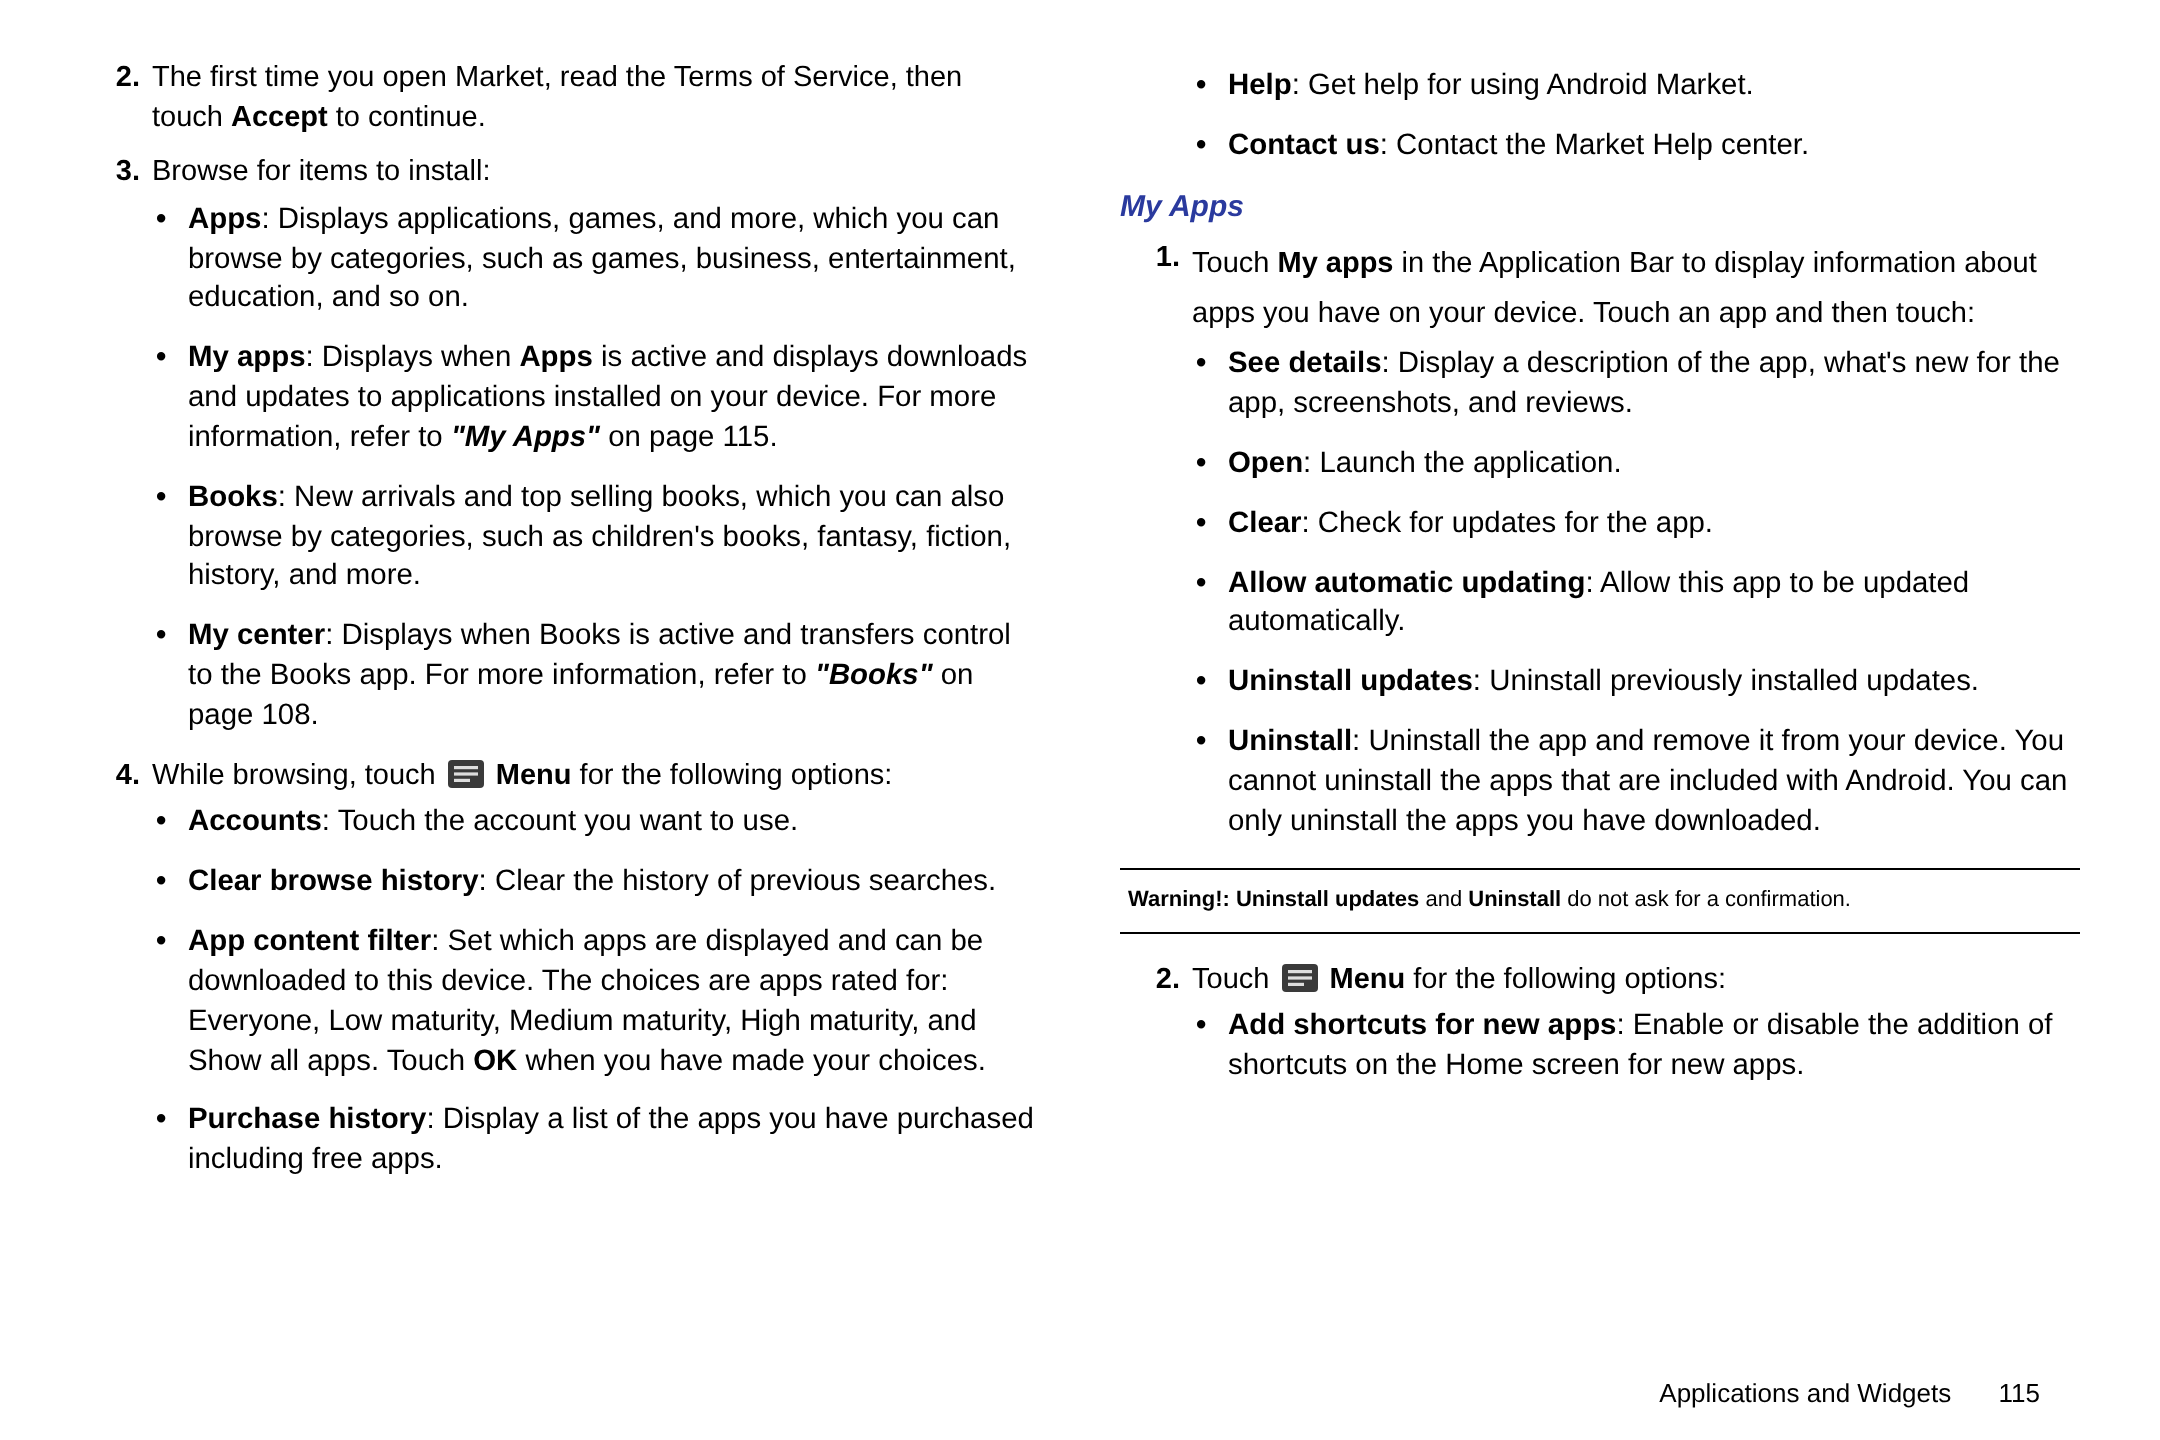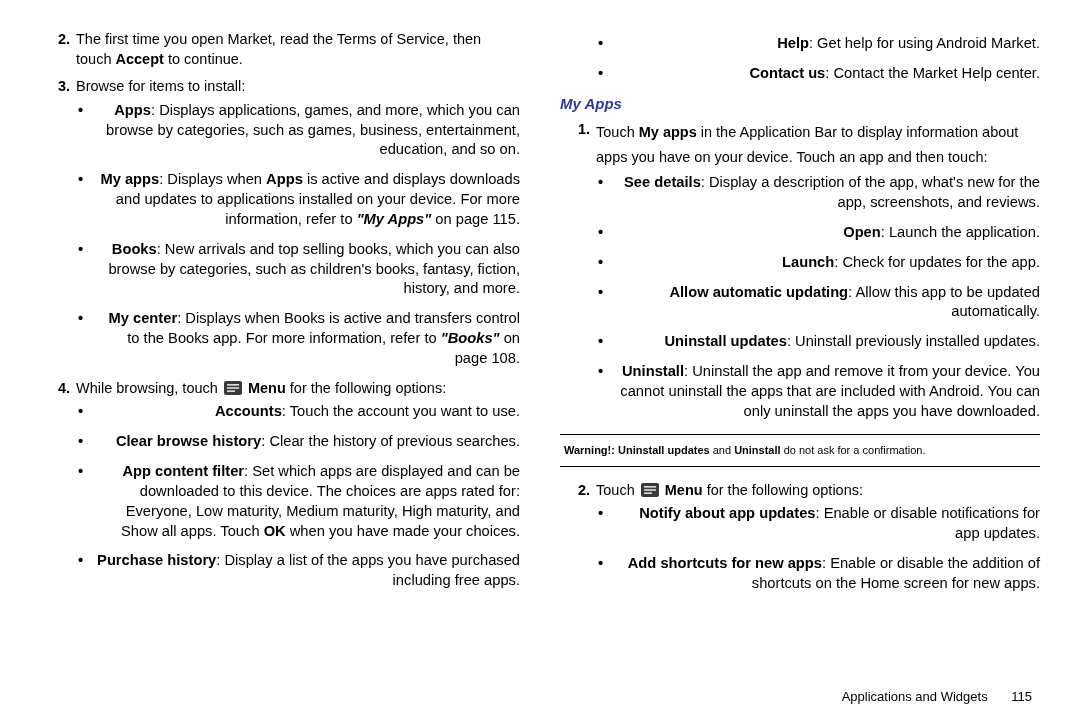--- a/index.html
+++ b/index.html
@@ -33,21 +33,21 @@
     margin-bottom: 8px;
   }
   .numlist > li .num {
     position: absolute;
     left: 0;
     top: 0;
     font-weight: bold;
     width: 30px;
     text-align: right;
   }
-  .bullets { margin: 4px 0 0 0; padding: 0; list-style: none; text-align: right; }
+  .bullets { margin: 4px 0 0 0; padding: 0; list-style: none; }
   .bullets > li {
     position: relative;
     padding-left: 18px;
     margin: 4px 0 10px 0;
     font-family: Arial, Helvetica, sans-serif;
   }
   .bullets > li::before {
     content: "•";
     position: absolute;
     left: 2px;
@@ -79,21 +79,21 @@
     border-top: 1.5px solid #000;
     border-bottom: 1.5px solid #000;
     padding: 8px 4px;
     margin: 12px 0 14px 0;
     font-size: 11px;
     font-family: "Arial Narrow", Arial, Helvetica, sans-serif;
     text-align: left;
   }
   .footer {
     position: absolute;
-    right: 8px;
+    right: 20px;
     bottom: -6px;
     font-size: 13px;
   }
   .footer .section-name { margin-right: 20px; }
   .plain { font-family: Arial, Helvetica, sans-serif; }
 </style>
 </head>
 <body>
 
 <div class="page">
@@ -151,21 +151,21 @@
     <div class="section-heading">My Apps</div>
 
     <ol class="numlist">
 
       <li>
         <span class="num">1.</span>
         <span class="plain" style="line-height:1.7;">Touch <b>My apps</b> in the Application Bar to display information about apps you have on your device. Touch an app and then touch:</span>
         <ul class="bullets condensed">
           <li><b>See details</b>: Display a description of the app, what's new for the app, screenshots, and reviews.</li>
           <li><b>Open</b>: Launch the application.</li>
-          <li><b>Launch</b>: Check for updates for the app.</li>
+          <li><b>Clear</b>: Check for updates for the app.</li>
           <li><b>Allow automatic updating</b>: Allow this app to be updated automatically.</li>
           <li><b>Uninstall updates</b>: Uninstall previously installed updates.</li>
           <li><b>Uninstall</b>: Uninstall the app and remove it from your device. You cannot uninstall the apps that are included with Android. You can only uninstall the apps you have downloaded.</li>
         </ul>
       </li>
     </ol>
 
     <div class="warning-box"><b>Warning!: Uninstall updates</b> and <b>Uninstall</b> do not ask for a confirmation.</div>
 
     <ol class="numlist">
@@ -176,21 +176,20 @@
           <svg viewBox="0 0 18 14">
               <rect x="0" y="0" width="18" height="14" rx="2" fill="#3a3a3a"></rect>
               <rect x="3" y="3" width="12" height="1.6" fill="#ddd"></rect>
               <rect x="3" y="6.2" width="12" height="1.6" fill="#ddd"></rect>
               <rect x="3" y="9.4" width="8" height="1.6" fill="#ddd"></rect>
             </svg>
         </span>
         <span class="plain bold">Menu</span>
         <span class="plain"> for the following options:</span>
         <ul class="bullets condensed">
-          <li><b>Notify about app updates</b>: Enable or disable notifications for app updates.</li>
           <li><b>Add shortcuts for new apps</b>: Enable or disable the addition of shortcuts on the Home screen for new apps.</li>
         </ul>
       </li>
     </ol>
 
     <div class="footer">
       <span class="section-name">Applications and Widgets</span>
       <span>115</span>
     </div>
 

